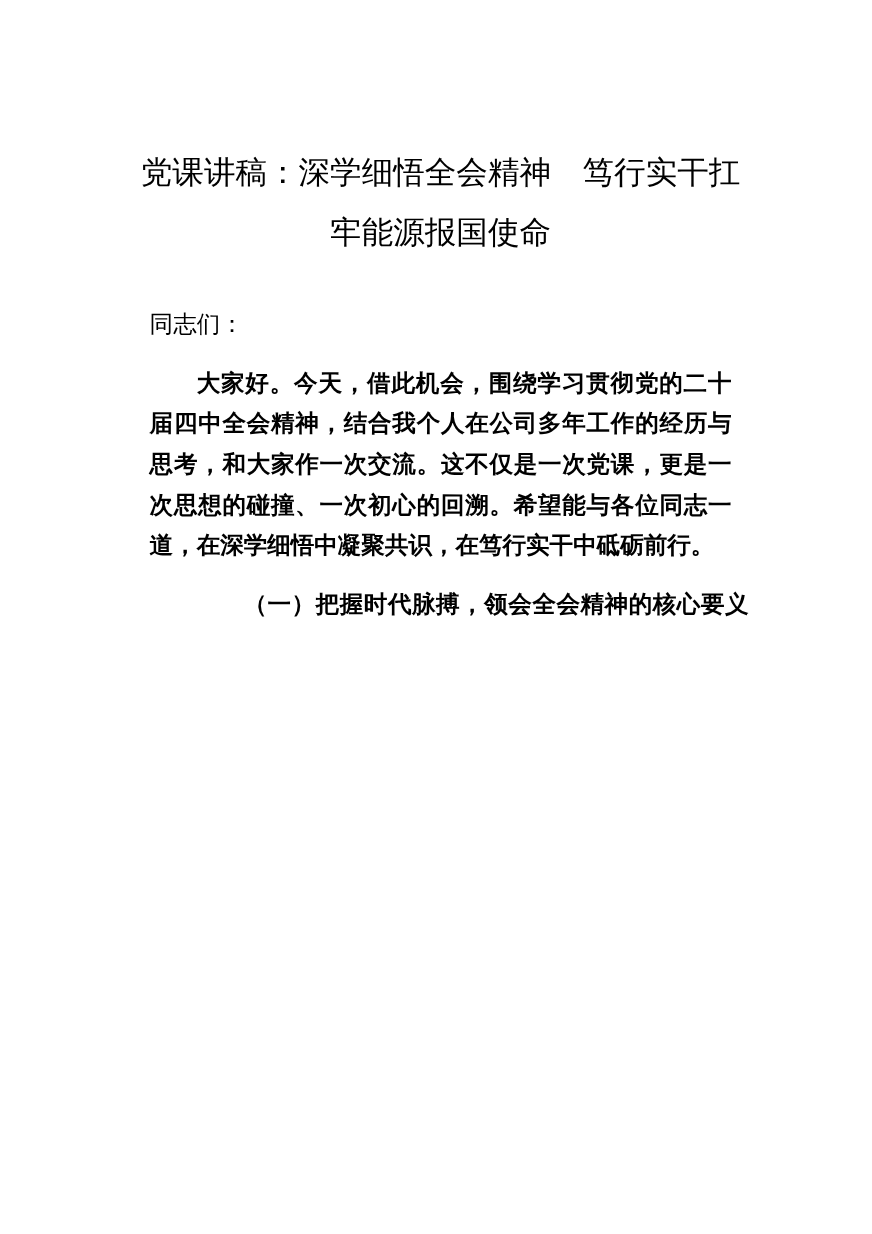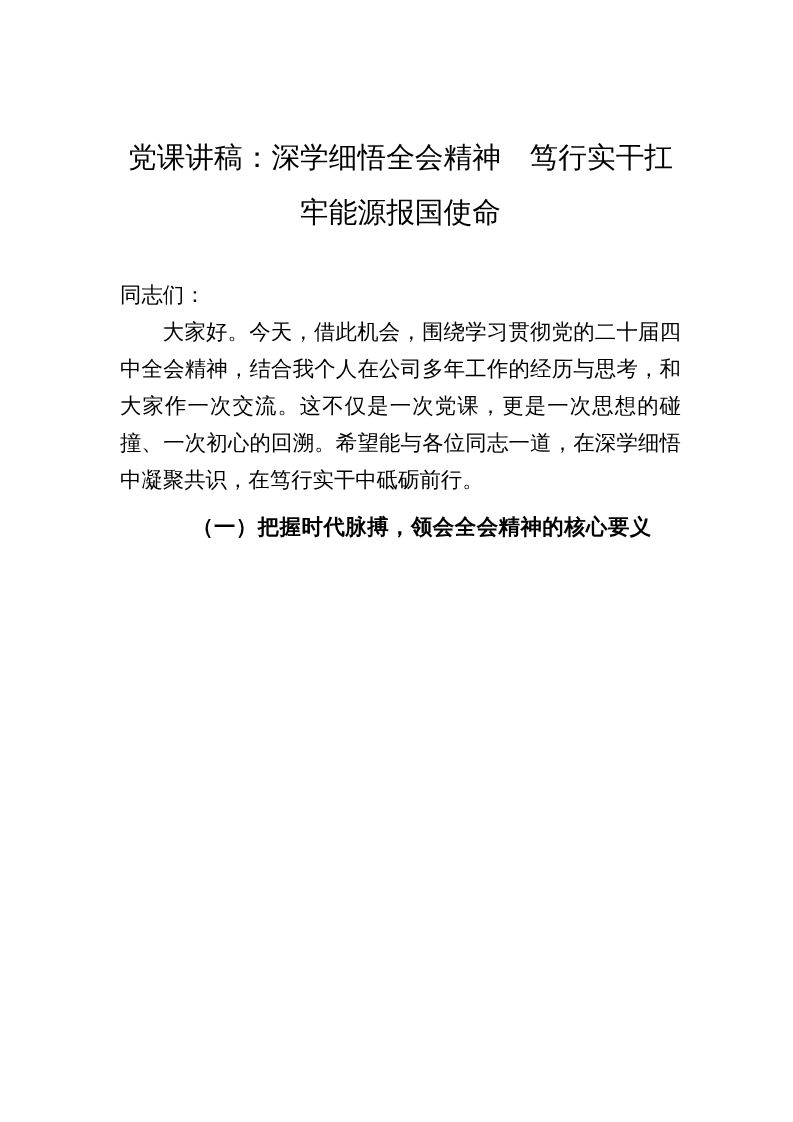--- a/index.html
+++ b/index.html
@@ -20,47 +20,48 @@
   }
   .doc-title {
     font-size: 28.7px;
     line-height: 55px;
     font-weight: 400;
     text-align: center;
     margin: 0 0 37px 0;
     letter-spacing: 0;
   }
   .para {
-    margin: 0;
+    margin: 16px;
     font-size: 21.4px;
     line-height: 37px;
     text-align: justify;
     text-justify: inter-ideograph;
     word-break: break-all;
   }
   .indent {
     text-indent: 2em;
+    font-weight: bold;
   }
   .h1 {
     margin: 0;
     font-family: "DejaVu Sans", sans-serif;
     font-weight: 700;
     font-size: 21.4px;
     line-height: 37px;
     text-indent: 2em;
     text-align: left;
   }
   .h2 {
     margin: 10px 0 0 0;
     font-family: "Liberation Serif", serif;
     font-weight: 700;
     font-size: 21.4px;
     line-height: 37px;
     text-indent: 2em;
-    text-align: center;
+    text-align: right;
     letter-spacing: 0.5px;
   }
 </style>
 </head>
 <body>
 
 <div class="page">
 
   <div class="doc-title">党课讲稿：深学细悟全会精神　笃行实干扛牢能源报国使命</div>
 

